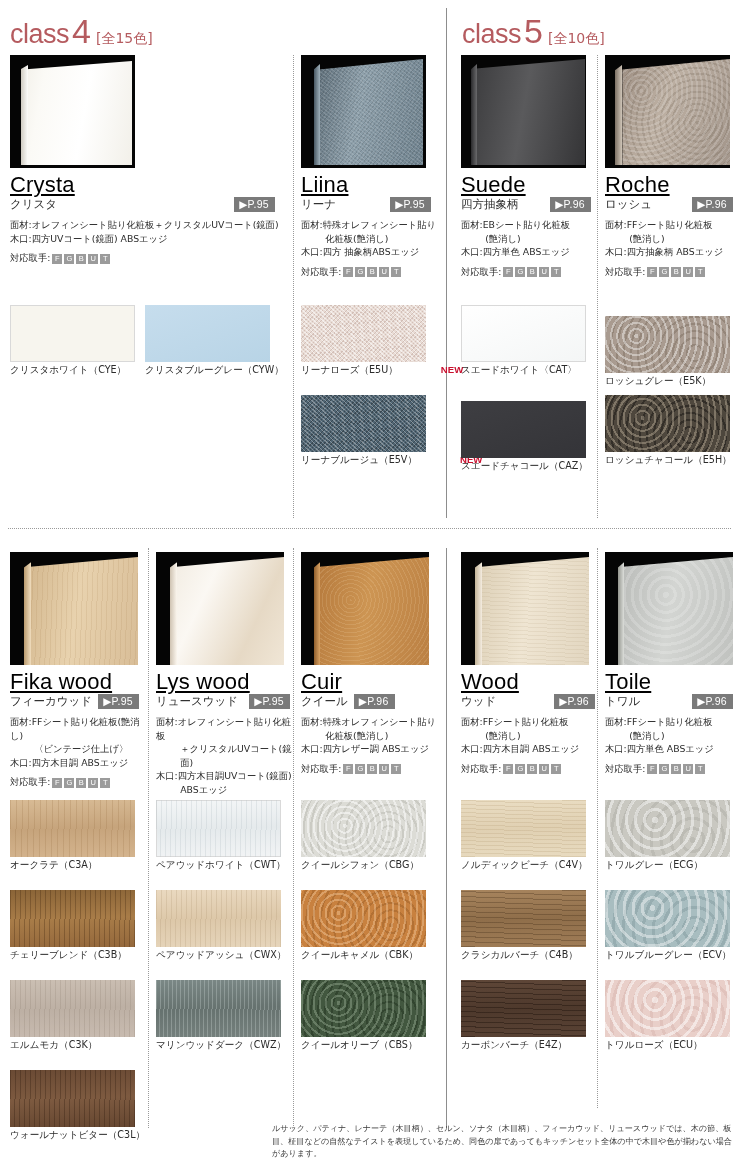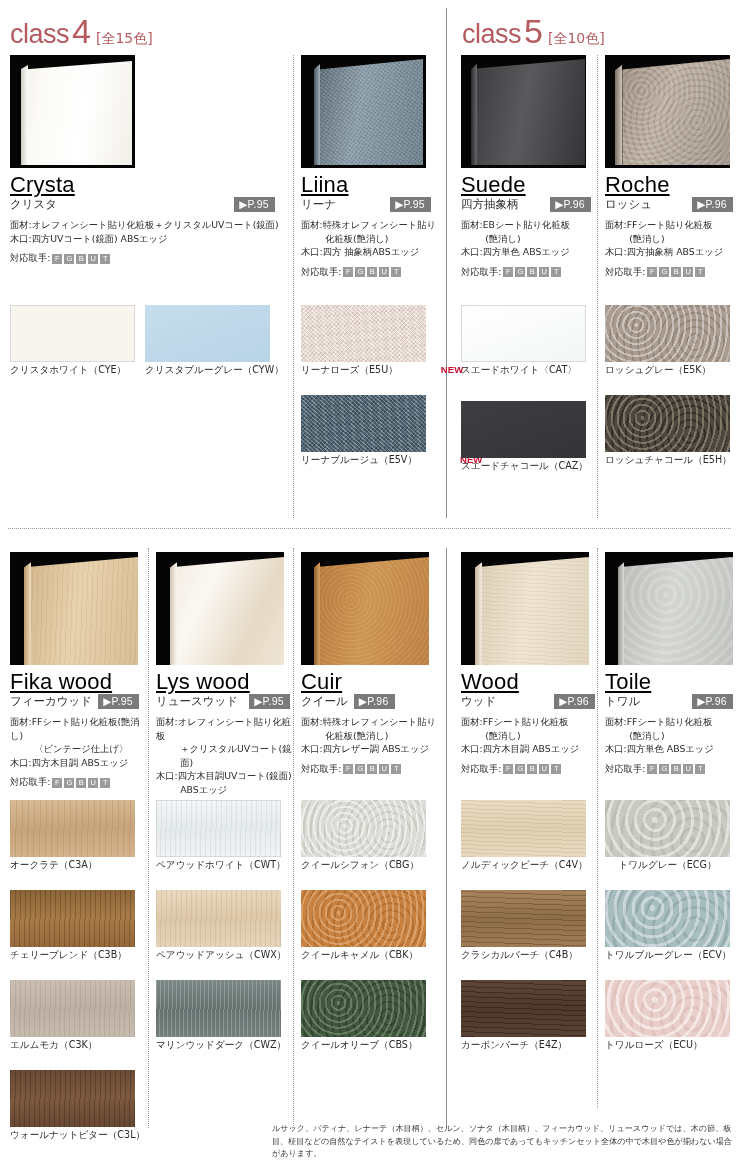--- a/index.html
+++ b/index.html
@@ -224,21 +224,21 @@
     </div>
     <div class="handles">
       <span>対応取手:</span>
       <span class="hbox">F</span>
       <span class="hbox">G</span>
       <span class="hbox">B</span>
       <span class="hbox">U</span>
       <span class="hbox">T</span>
     </div>
   </div>
-  <div class="sw" style="left:605px;top:305px;">
+  <div class="sw" style="left:605px;top:316px;">
     <div class="chip" style="background:#a99b90;">
       <div class="tx" style="background:repeating-radial-gradient(circle at 25% 35%,rgba(255,255,255,.4) 0 2px,transparent 2px 6px),repeating-radial-gradient(circle at 72% 65%,rgba(110,95,80,.35) 0 2px,transparent 2px 7px);"></div>
     </div>
     <div class="clabel">ロッシュグレー（E5K）</div>
   </div>
   <div class="sw" style="left:605px;top:395px;">
     <div class="chip" style="background:#4e473d;">
       <div class="tx" style="background:repeating-radial-gradient(circle at 30% 40%,rgba(220,205,180,.35) 0 2px,transparent 2px 6px),repeating-radial-gradient(circle at 68% 70%,rgba(0,0,0,.35) 0 2px,transparent 2px 7px);"></div>
     </div>
     <div class="clabel">ロッシュチャコール（E5H）</div>
@@ -467,21 +467,21 @@
     </div>
     <div class="handles">
       <span>対応取手:</span>
       <span class="hbox">F</span>
       <span class="hbox">G</span>
       <span class="hbox">B</span>
       <span class="hbox">U</span>
       <span class="hbox">T</span>
     </div>
   </div>
-  <div class="sw" style="left:605px;top:800px;text-align:center;">
+  <div class="sw" style="left:605px;top:800px;">
     <div class="chip" style="background:#c9c8c1;">
       <div class="tx" style="background:repeating-radial-gradient(circle at 40% 35%,rgba(255,255,255,.45) 0 3px,transparent 3px 9px),repeating-radial-gradient(circle at 70% 70%,rgba(150,150,142,.25) 0 3px,transparent 3px 10px);"></div>
     </div>
     <div class="clabel">トワルグレー（ECG）</div>
   </div>
   <div class="sw" style="left:605px;top:890px;">
     <div class="chip" style="background:#a8bdc0;">
       <div class="tx" style="background:repeating-radial-gradient(circle at 38% 32%,rgba(255,255,255,.4) 0 3px,transparent 3px 9px),repeating-radial-gradient(circle at 72% 68%,rgba(110,135,140,.3) 0 3px,transparent 3px 10px);"></div>
     </div>
     <div class="clabel">トワルブルーグレー（ECV）</div>

